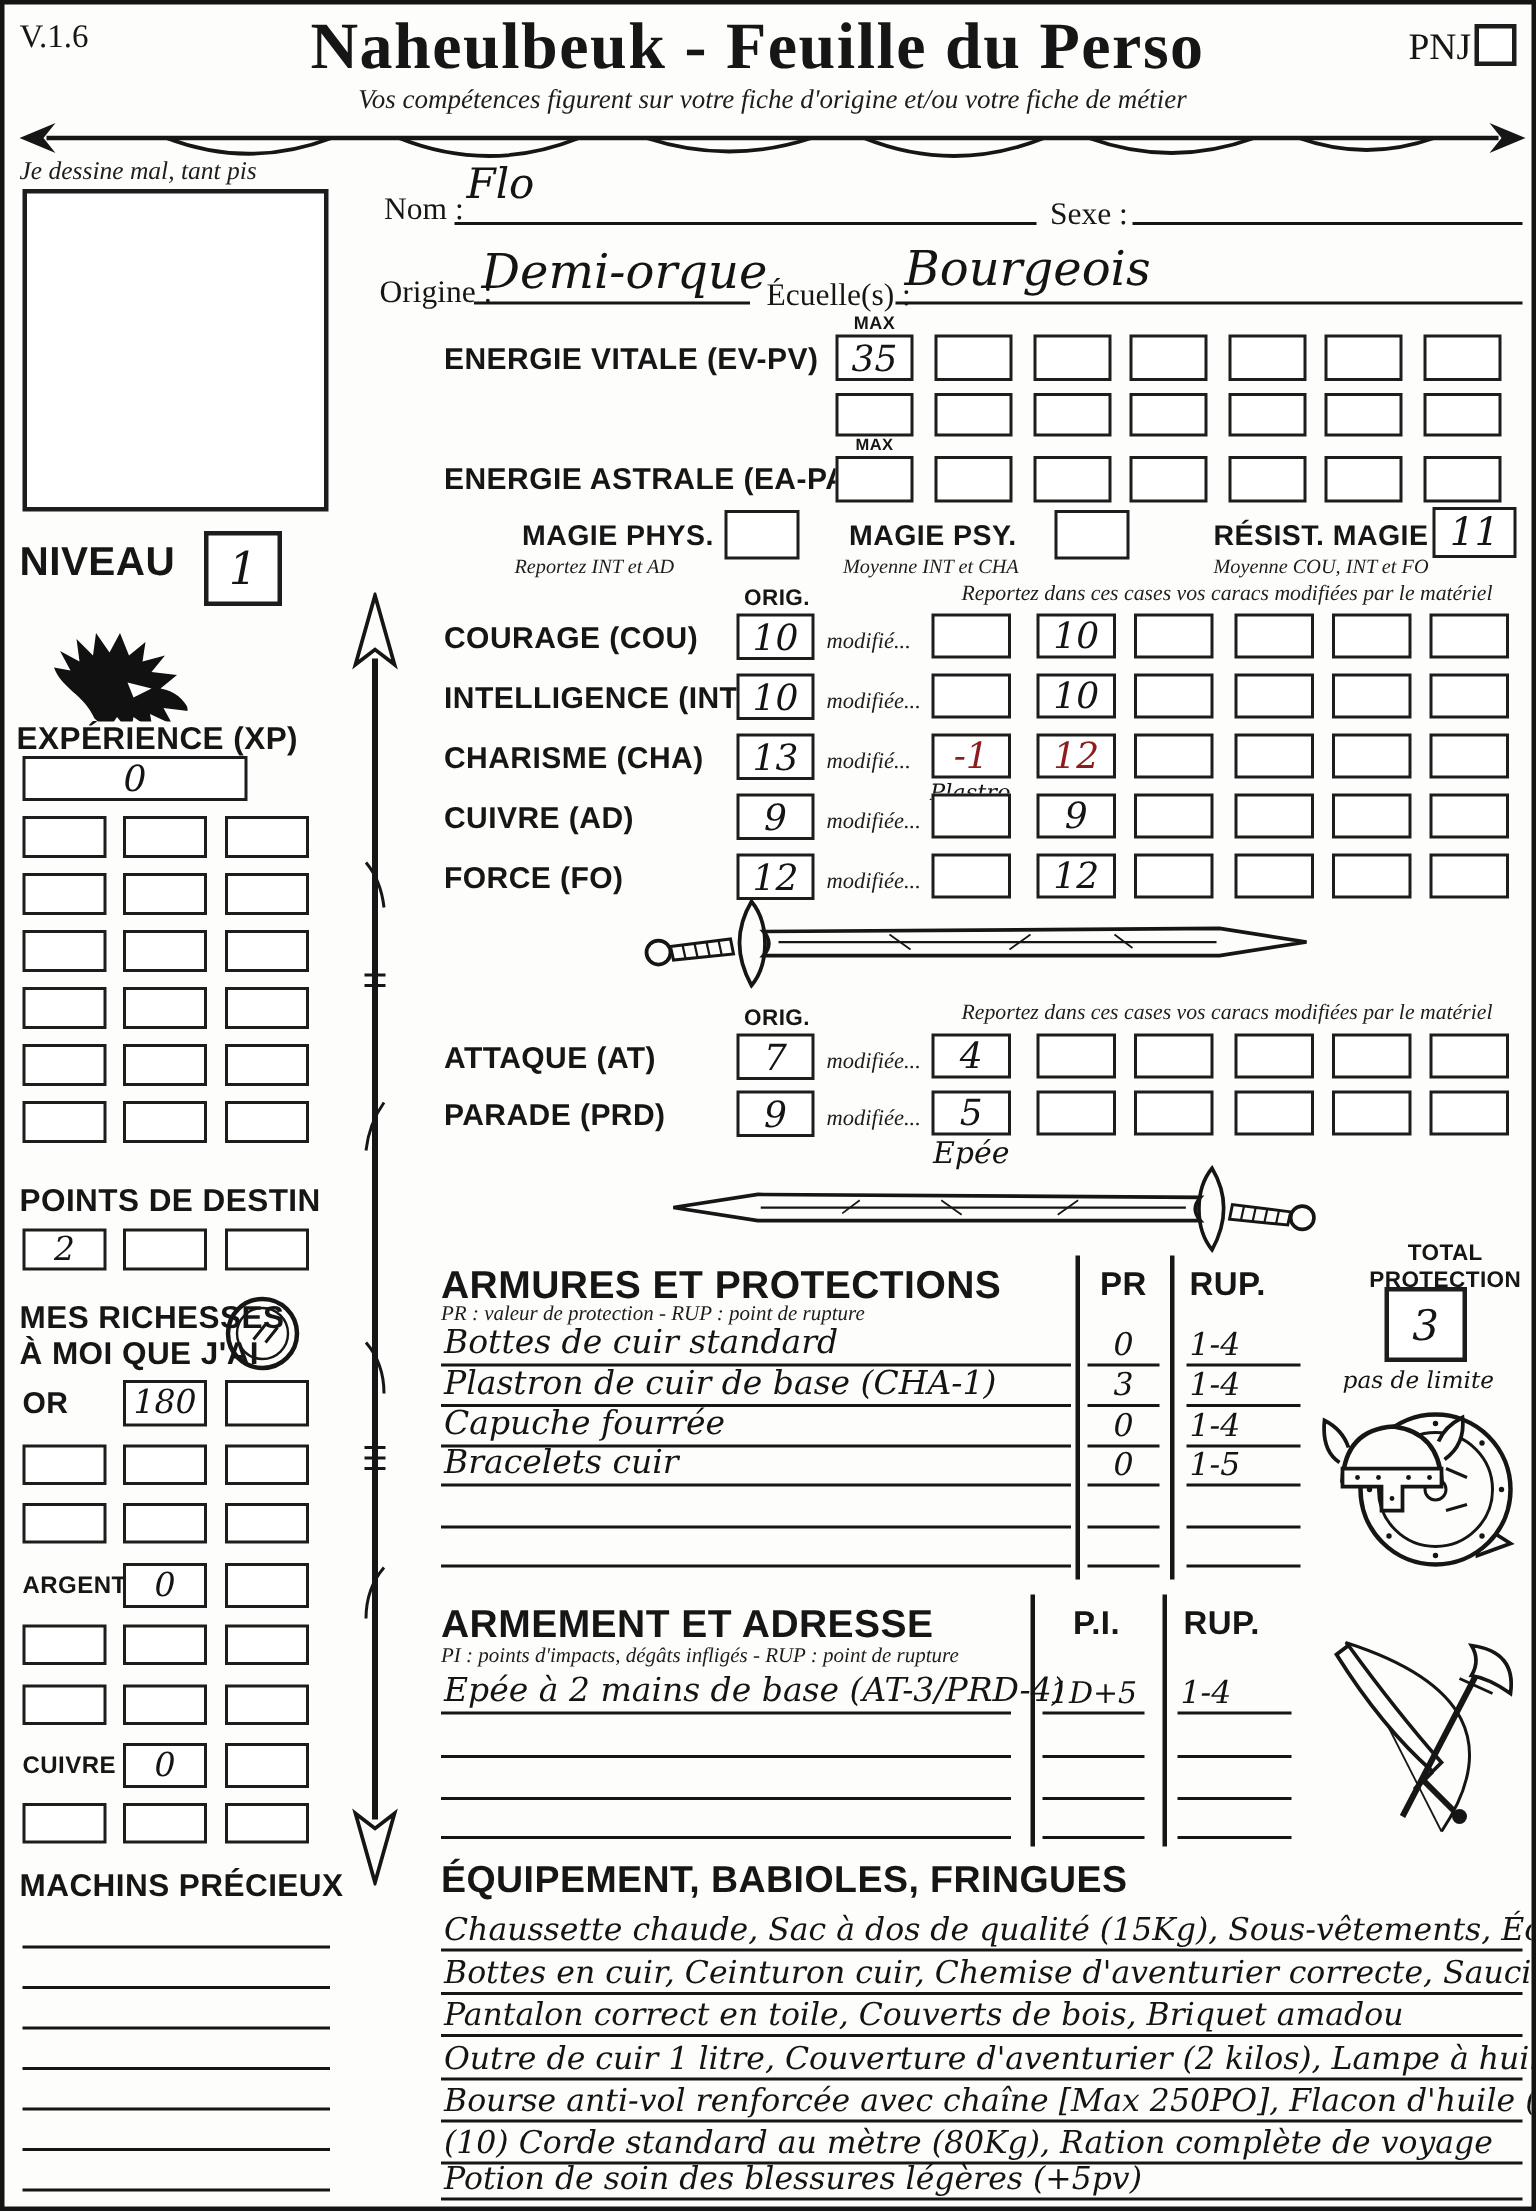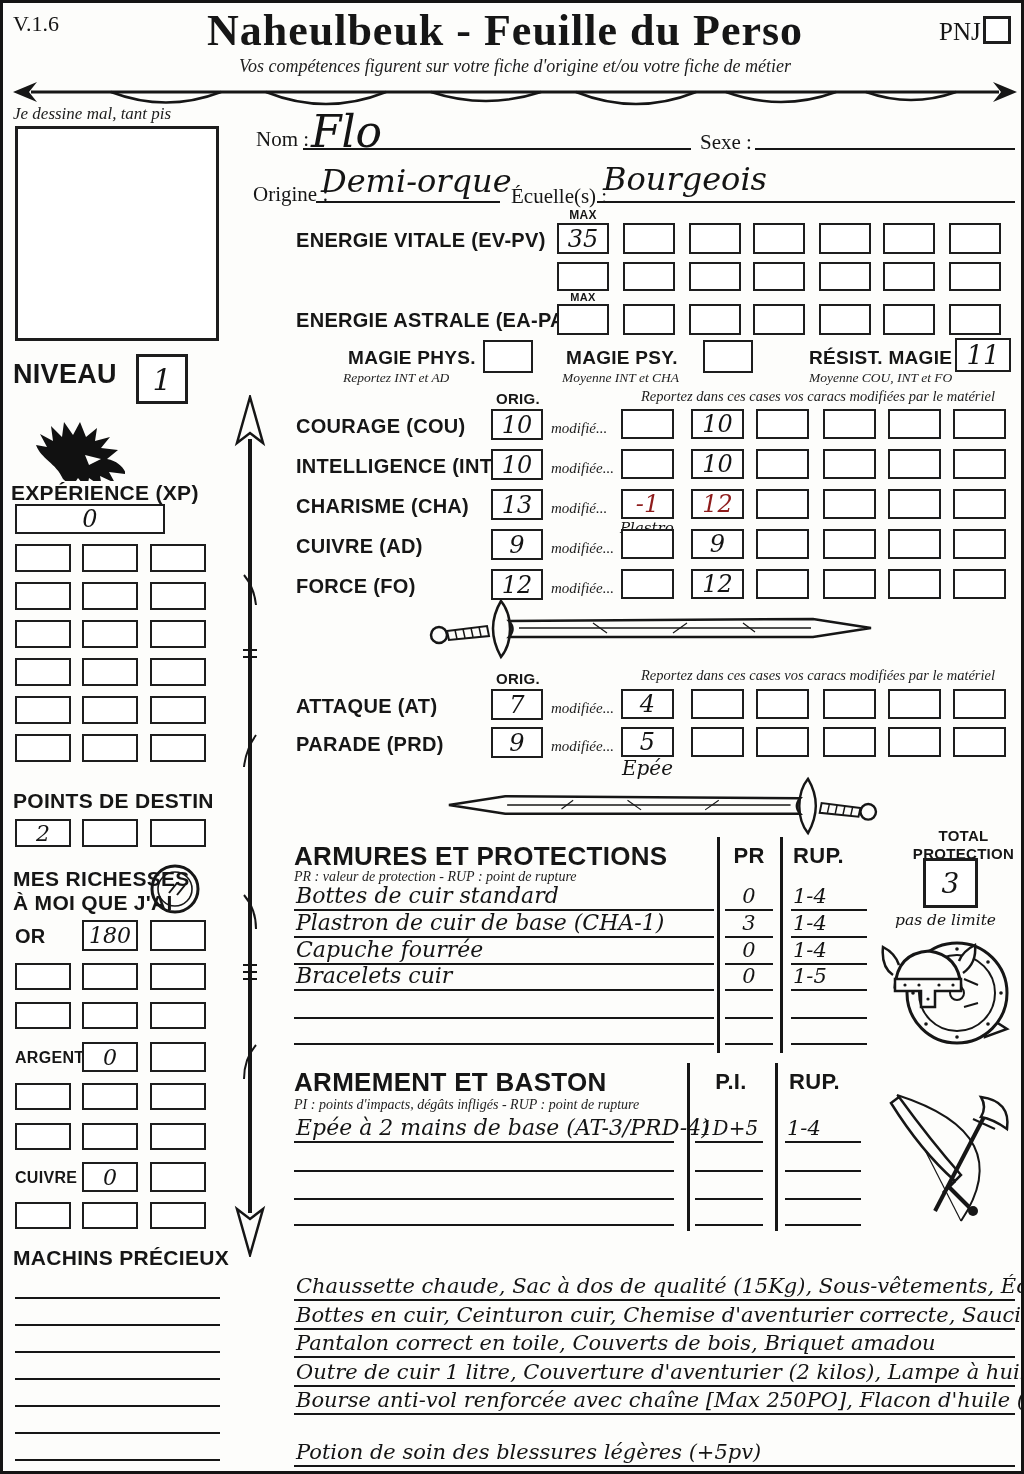--- a/index.html
+++ b/index.html
@@ -139,21 +139,21 @@
     <g stroke="#161616" fill="none">
       <line x1="21" y1="44" x2="21" y2="818" stroke-width="4"></line>
       <path d="M15,180 q10,12 12,30 M27,340 q-10,14 -12,32 M15,500 q12,14 12,34 M27,650 q-12,14 -12,34" stroke-width="2"></path>
       <path d="M14,255 h14 M14,262 h14 M14,570 h14 M14,577 h14 M14,584 h14" stroke-width="2"></path>
     </g>
     <polygon points="21,2 8,48 21,38 34,48" fill="#fdfdfb" stroke="#161616" stroke-width="2.5"></polygon>
     <polygon points="21,860 8,814 21,824 34,814" fill="#fdfdfb" stroke="#161616" stroke-width="2.5"></polygon>
   </svg>
 
   <div class="srf" style="left:253px;top:124px;font-size:21px;">Nom :</div>
-  <div class="hwp" style="left:308px;top:103px;font-size:44px;">Flo</div>
+  <div class="hwp" style="left:308px;top:103px;font-size:28px;">Flo</div>
   <div class="ul" style="left:300px;top:145px;width:388px;"></div>
   <div class="srf" style="left:697px;top:127px;font-size:21px;">Sexe :</div>
   <div class="ul" style="left:752px;top:145px;width:260px;"></div>
 
   <div class="srf" style="left:250px;top:179px;font-size:21px;text-align:center;">Origine :</div>
   <div class="hwp" style="left:318px;top:159px;font-size:32px;">Demi-orque</div>
   <div class="ul" style="left:313px;top:198px;width:184px;"></div>
   <div class="srf" style="left:508px;top:181px;font-size:21px;">Écuelle(s) :</div>
   <div class="hwp" style="left:600px;top:157px;font-size:32px;">Bourgeois</div>
   <div class="ul" style="left:594px;top:198px;width:418px;"></div>
@@ -426,21 +426,21 @@
       <g fill="#161616" stroke="none">
         <circle cx="24" cy="58" r="1.6"></circle>
           <circle cx="38" cy="58" r="1.6"></circle>
           <circle cx="58" cy="58" r="1.6"></circle>
           <circle cx="72" cy="58" r="1.6"></circle>
           <circle cx="47" cy="72" r="1.6"></circle>
       </g>
     </g>
   </svg>
 
-  <div class="lbl" style="left:291px;top:1064px;font-size:26px;">ARMEMENT ET BASTON</div>
+  <div class="lbl" style="left:291px;top:1064px;font-size:26px;">ARMEMENT ET ADRESSE</div>
   <div class="cap" style="left:291px;top:1094px;font-size:14px;">PI : points d'impacts, dégâts infligés - RUP : point de rupture</div>
   <div class="vline" style="left:684px;top:1060px;height:168px;"></div>
   <div class="vline" style="left:772px;top:1060px;height:168px;"></div>
   <div class="lbl ctr" style="left:686px;top:1066px;width:84px;font-size:22px;">P.I.</div>
   <div class="lbl" style="left:786px;top:1066px;font-size:22px;">RUP.</div>
 
   <div class="cell" style="left:291px;top:1114px;width:380px;height:26px;">
       <span class="hw" style="font-size:22px;">Epée à 2 mains de base (AT-3/PRD-4)</span>
     </div>
   <div class="cell cc" style="left:692px;top:1114px;width:68px;height:26px;">
@@ -469,33 +469,37 @@
       <path d="M22,14 Q52,62 86,92 L92,86 Q62,52 30,8 z" fill="#fdfdfb" stroke-width="2.5"></path>
       <path d="M80,98 l20,20" stroke-width="4"></path>
       <circle cx="104" cy="122" r="5" fill="#161616" stroke="none"></circle>
       <path d="M74,104 l12,-12" stroke-width="3"></path>
       <path d="M116,26 L66,122" stroke-width="4"></path>
       <path d="M112,8 q30,4 26,32 q-14,-10 -26,-12 q6,-10 0,-20 z" fill="#fdfdfb" stroke-width="2.5"></path>
       <path d="M104,30 l22,10" stroke-width="2"></path>
     </g>
   </svg>
 
+  <div class="lbl" style="left:291px;top:1236px;font-size:25px;">ÉQUIPEMENT, BABIOLES, FRINGUES</div>
 
   <div class="cell" style="left:291px;top:1271px;width:721px;height:27px;">
       <span class="hw" style="font-size:21px;">Chaussette chaude, Sac à dos de qualité (15Kg), Sous-vêtements, Écuelle</span>
     </div>
   <div class="cell" style="left:291px;top:1300px;width:721px;height:27px;">
       <span class="hw" style="font-size:21px;">Bottes en cuir, Ceinturon cuir, Chemise d'aventurier correcte, Saucisson</span>
     </div>
   <div class="cell" style="left:291px;top:1328px;width:721px;height:27px;">
       <span class="hw" style="font-size:21px;">Pantalon correct en toile, Couverts de bois, Briquet amadou</span>
     </div>
   <div class="cell" style="left:291px;top:1357px;width:721px;height:27px;">
       <span class="hw" style="font-size:21px;">Outre de cuir 1 litre, Couverture d'aventurier (2 kilos), Lampe à huile</span>
     </div>
   <div class="cell" style="left:291px;top:1385px;width:721px;height:27px;">
       <span class="hw" style="font-size:21px;">Bourse anti-vol renforcée avec chaîne [Max 250PO], Flacon d'huile (24h)</span>
     </div>
+  <div class="cell" style="left:291px;top:1413px;width:721px;height:27px;">
+      <span class="hw" style="font-size:21px;">(10) Corde standard au mètre (80Kg), Ration complète de voyage</span>
+    </div>
   <div class="cell" style="left:291px;top:1438px;width:721px;height:26px;">
       <span class="hw" style="font-size:21px;">Potion de soin des blessures légères (+5pv)</span>
     </div>
 
 </div>
 
 </body></html>

